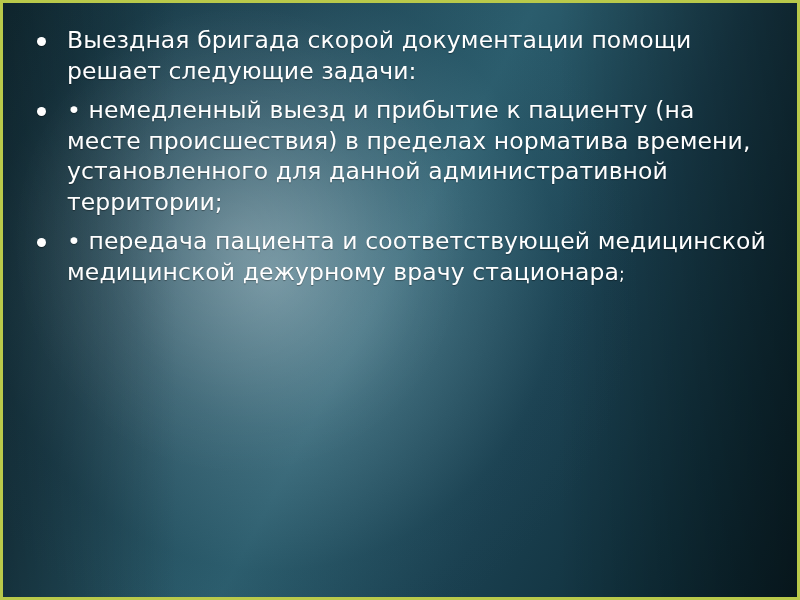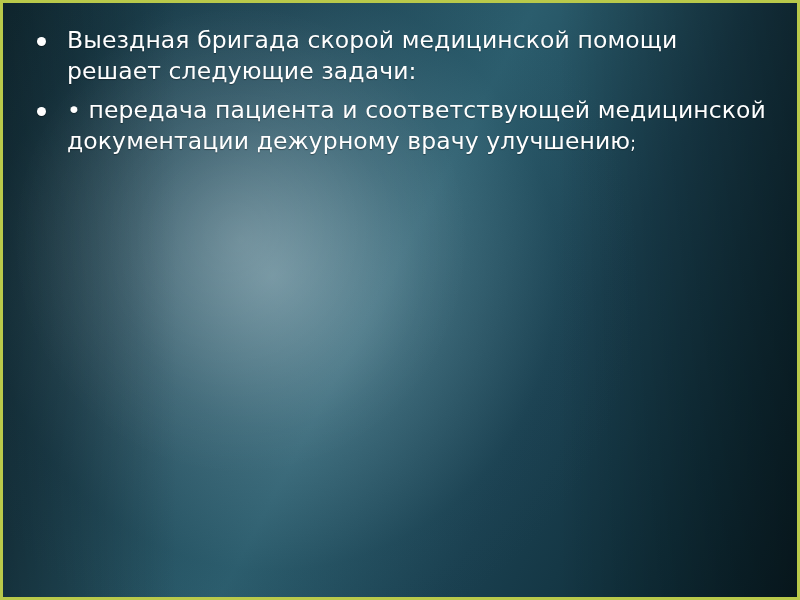--- a/index.html
+++ b/index.html
@@ -71,21 +71,25 @@
   }
 </style>
 </head>
 <body>
 
 <div class="slide">
   <div class="content">
     <ul class="bullets">
       <li>
         <span class="dot"></span>
-        <span class="bullet-text">Выездная бригада скорой медицинской помощи решает следующие задачи:</span>
+        <span class="bullet-text">Выездная бригада скорой документации помощи решает следующие задачи:</span>
       </li>
       <li>
         <span class="dot"></span>
-        <span class="bullet-text"><span>• передача пациента и соответствующей медицинской документации дежурному врачу улучшению</span><span class="small-tail">;</span></span>
+        <span class="bullet-text">• немедленный выезд и прибытие к пациенту (на месте происшествия) в пределах норматива времени, установленного для данной административной территории;</span>
+      </li>
+      <li>
+        <span class="dot"></span>
+        <span class="bullet-text"><span>• передача пациента и соответствующей медицинской медицинской дежурному врачу стационара</span><span class="small-tail">;</span></span>
       </li>
     </ul>
   </div>
 </div>
 
 </body></html>

